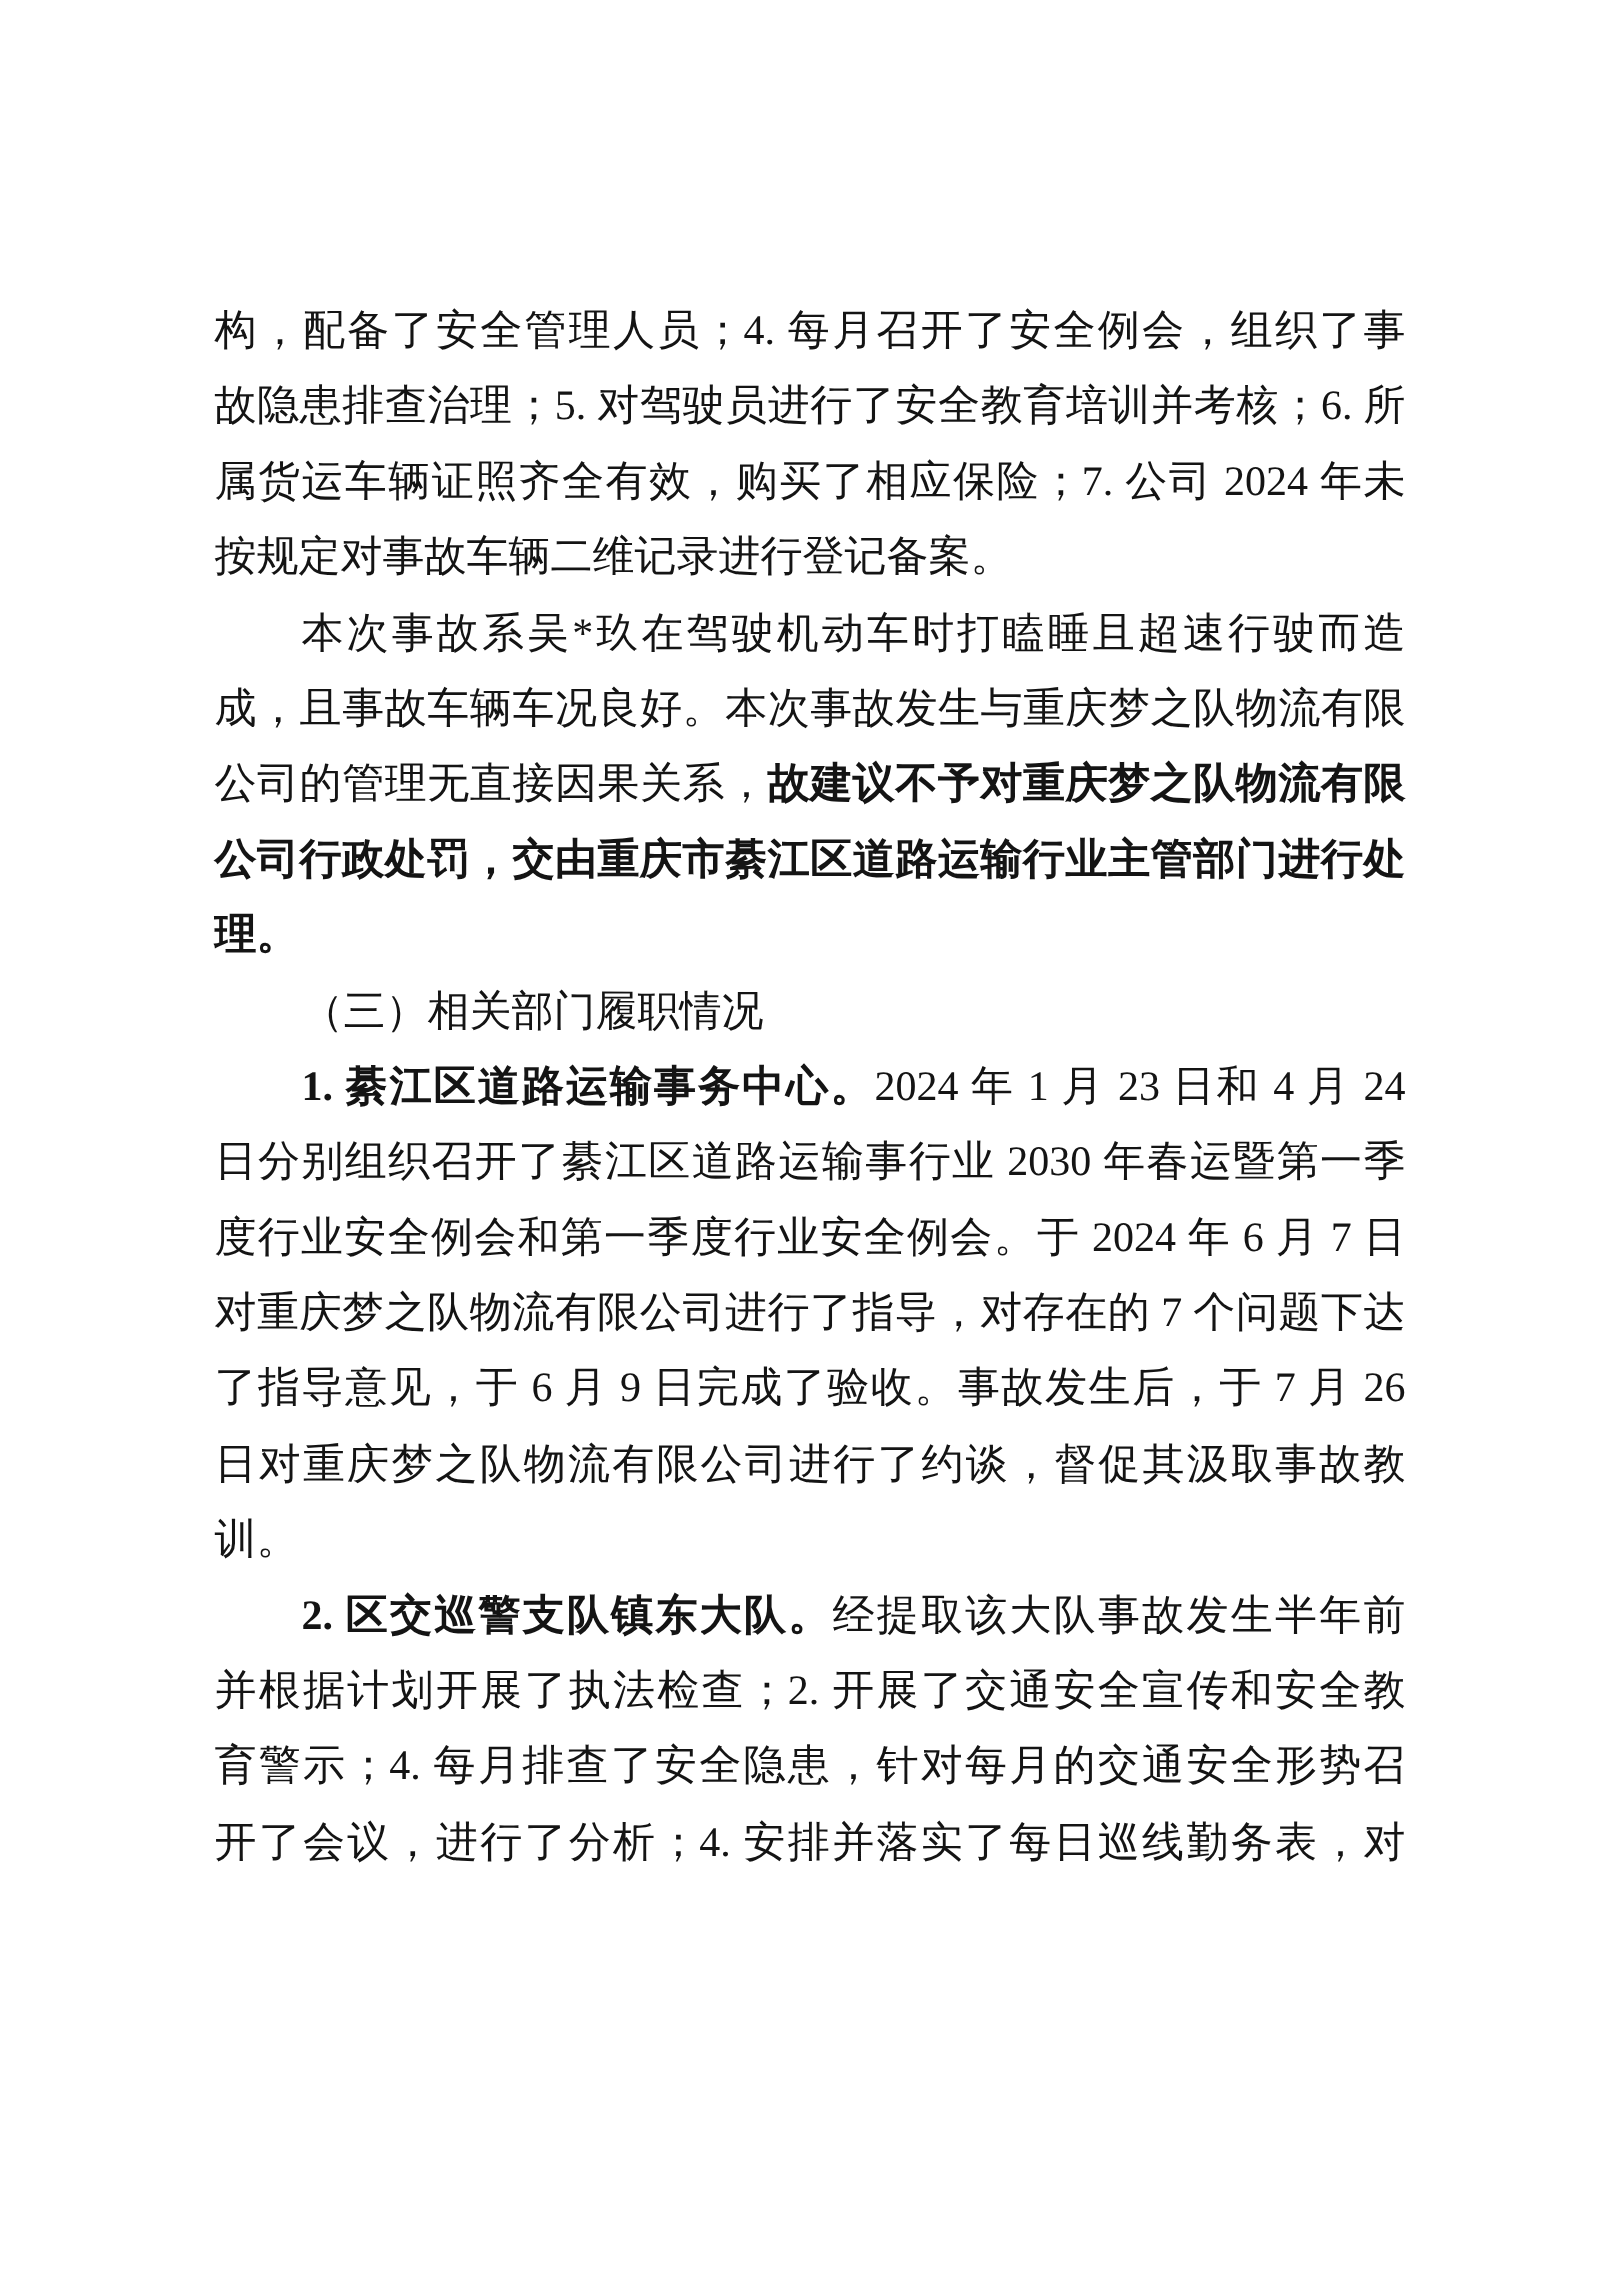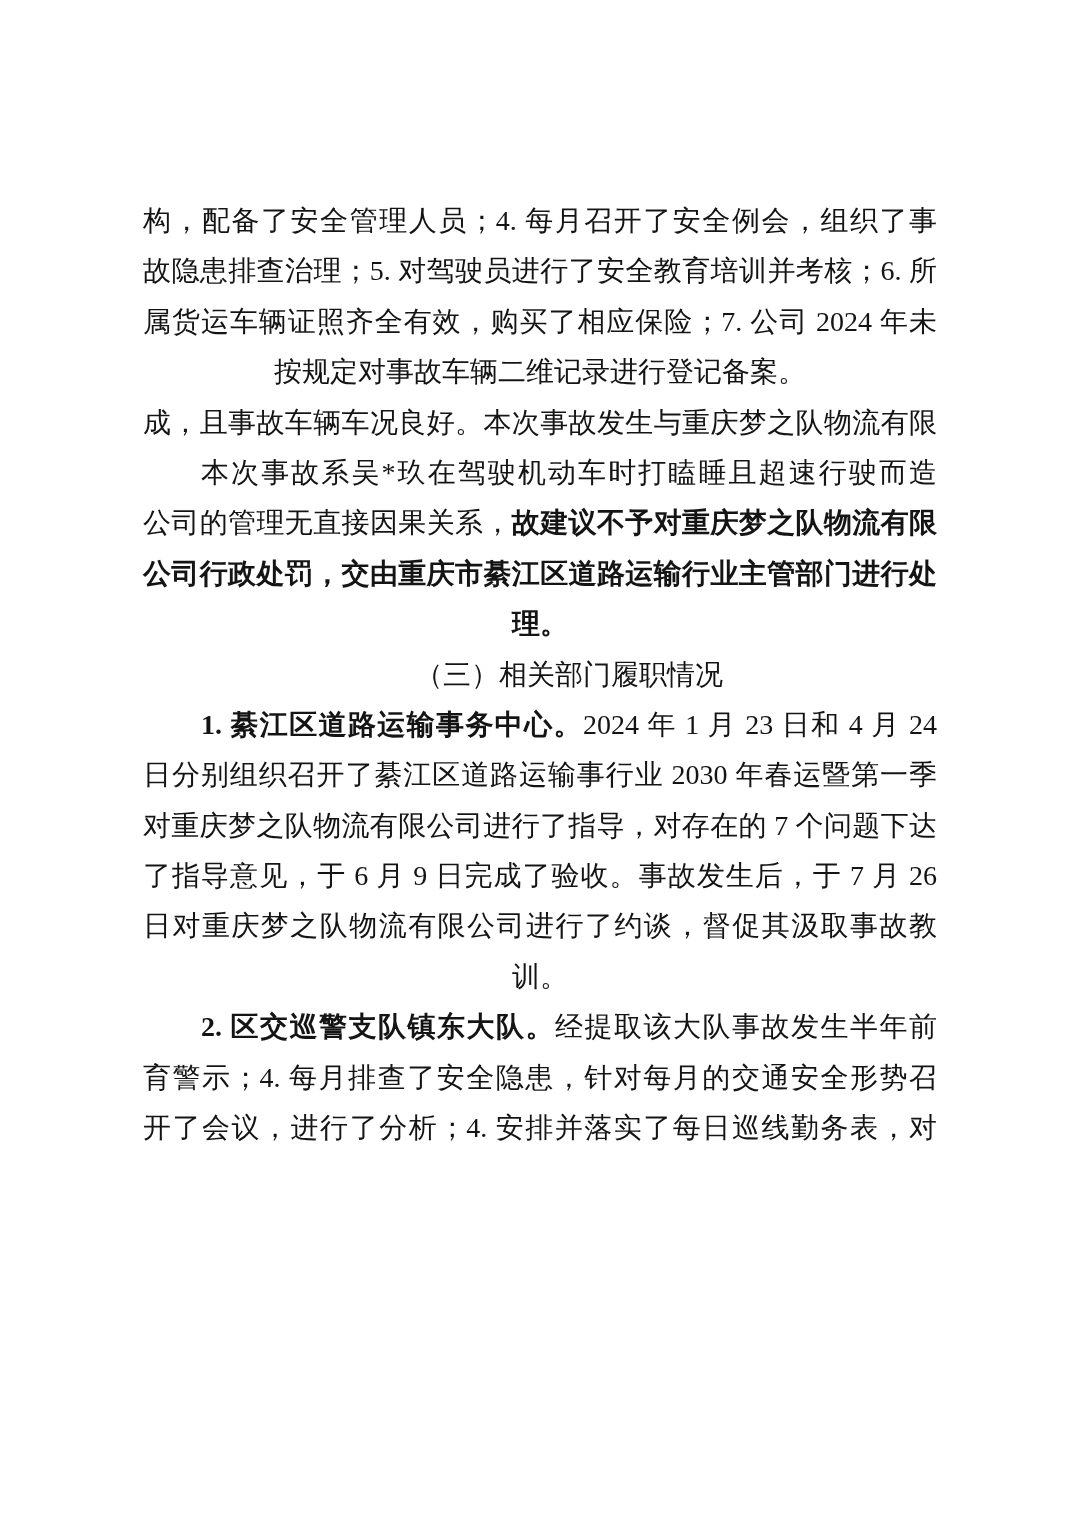--- a/index.html
+++ b/index.html
@@ -20,21 +20,21 @@
     position: absolute;
     left: 143px;
     top: 196px;
     width: 794px;
     font-size: 28px;
   }
   .line {
     height: 50.4px;
     line-height: 50.4px;
     white-space: nowrap;
-    text-align: center;
+    text-align: left;
   }
   .line.justify {
     text-align: justify;
     text-align-last: justify;
   }
   .line.indent {
     text-indent: 58px;
   }
   .bold {
     font-weight: bold;
@@ -53,33 +53,35 @@
 </head>
 <body>
 
 <div class="page">
 
   <div class="doc-body">
       <div class="line justify"><span>构，配备了安全管理人员；4. 每月召开了安全例会，组织了事</span></div>
       <div class="line justify"><span>故隐患排查治理；5. 对驾驶员进行了安全教育培训并考核；6. 所</span></div>
       <div class="line justify"><span>属货运车辆证照齐全有效，购买了相应保险；7. 公司 2024 年未</span></div>
       <div class="line"><span>按规定对事故车辆二维记录进行登记备案。</span></div>
+      <div class="line indent justify"><span>本次事故系吴*玖在驾驶机动车时打瞌睡且超速行驶而造</span></div>
       <div class="line justify"><span>成，且事故车辆车况良好。本次事故发生与重庆梦之队物流有限</span></div>
-      <div class="line indent justify"><span>本次事故系吴*玖在驾驶机动车时打瞌睡且超速行驶而造</span></div>
       <div class="line justify"><span>公司的管理无直接因果关系，</span><span class="bold">故建议不予对重庆梦之队物流有限</span></div>
       <div class="line justify"><span class="bold">公司行政处罚，交由重庆市綦江区道路运输行业主管部门进行处</span></div>
       <div class="line"><span class="bold">理。</span></div>
       <div class="line indent"><span>（三）相关部门履职情况</span></div>
       <div class="line indent justify"><span class="bold">1. 綦江区道路运输事务中心。</span><span>2024 年 1 月 23 日和 4 月 24</span></div>
       <div class="line justify"><span>日分别组织召开了綦江区道路运输事行业 2030 年春运暨第一季</span></div>
+      <div class="line justify"><span>度行业安全例会和第一季度行业安全例会。于 2024 年 6 月 7 日</span></div>
       <div class="line justify"><span>对重庆梦之队物流有限公司进行了指导，对存在的 7 个问题下达</span></div>
       <div class="line justify"><span>了指导意见，于 6 月 9 日完成了验收。事故发生后，于 7 月 26</span></div>
       <div class="line justify"><span>日对重庆梦之队物流有限公司进行了约谈，督促其汲取事故教</span></div>
       <div class="line"><span>训。</span></div>
       <div class="line indent justify"><span class="bold">2. 区交巡警支队镇东大队。</span><span>经提取该大队事故发生半年前</span></div>
+      <div class="line justify"><span>并根据计划开展了执法检查；2. 开展了交通安全宣传和安全教</span></div>
       <div class="line justify"><span>育警示；4. 每月排查了安全隐患，针对每月的交通安全形势召</span></div>
       <div class="line justify"><span>开了会议，进行了分析；4. 安排并落实了每日巡线勤务表，对</span></div>
     </div>
 
   <div class="page-footer">
     <span>—</span>
     <span>6</span>
     <span>—</span>
   </div>
 

